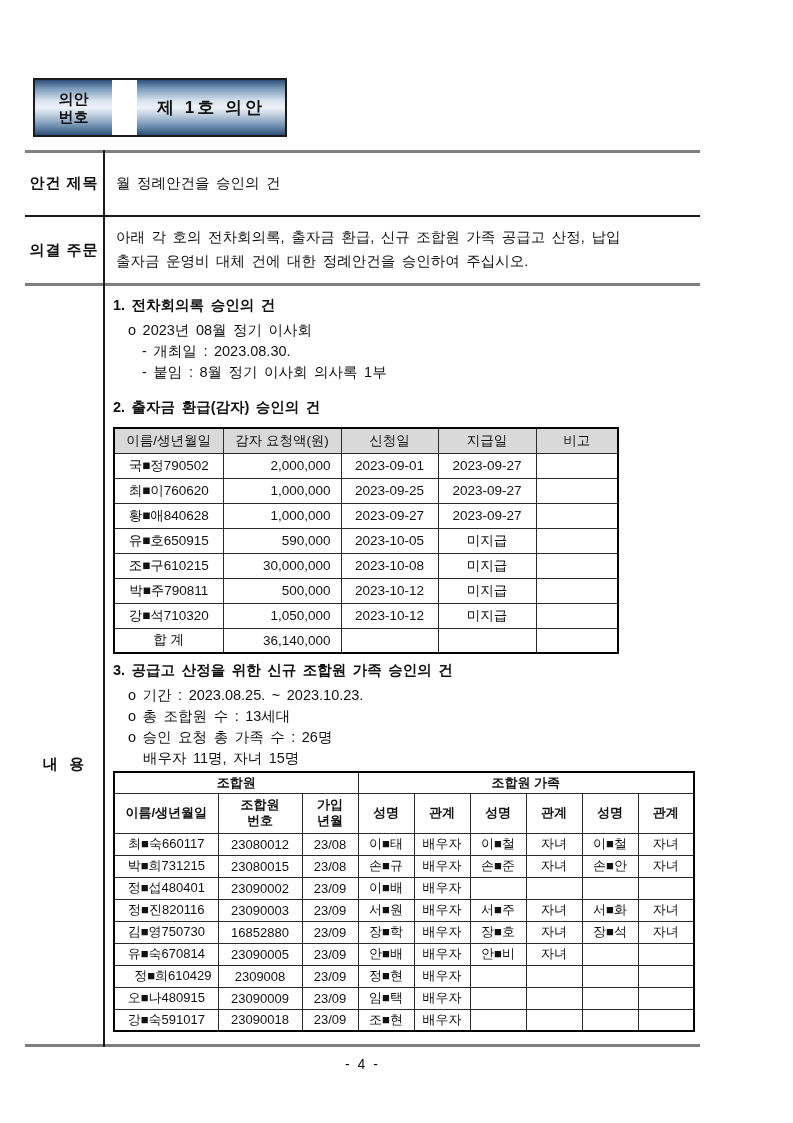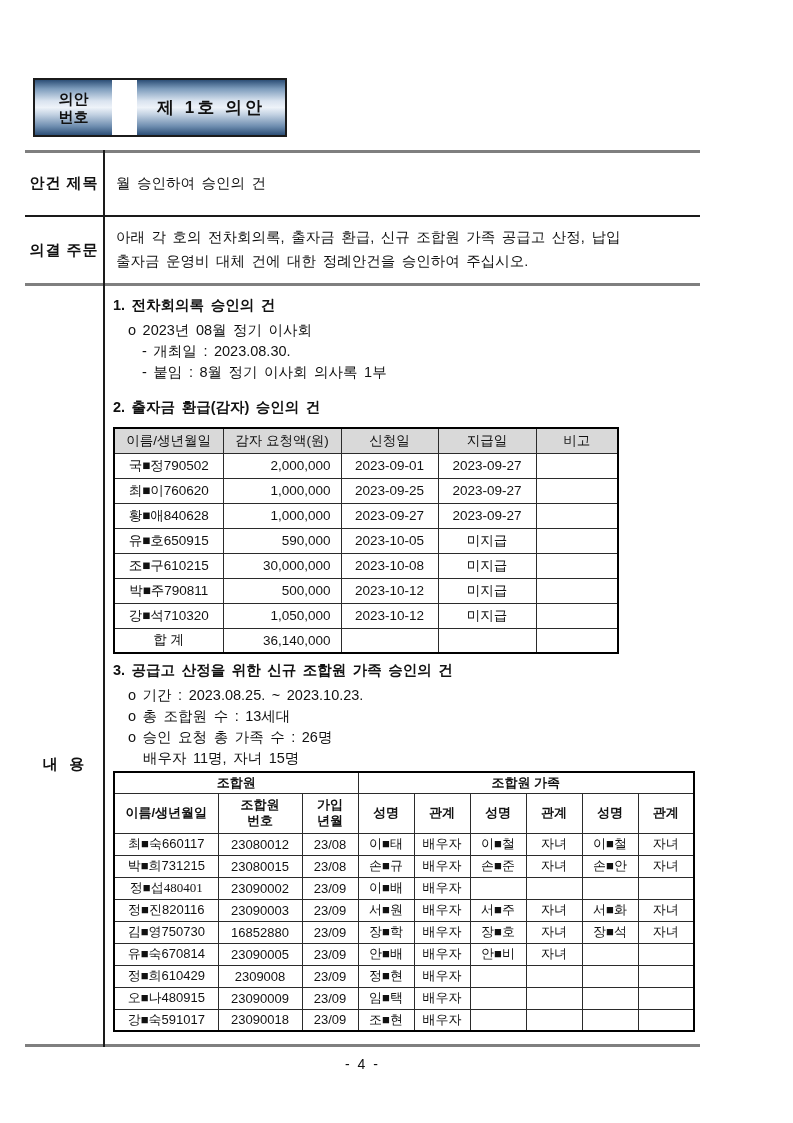--- a/index.html
+++ b/index.html
@@ -65,21 +65,21 @@
   <div class="hline" style="top:150px"></div>
   <div class="hline thin" style="top:215px"></div>
   <div class="hline" style="top:283px"></div>
   <div class="hline" style="top:1044px"></div>
   <div class="vline"></div>
 
   <div class="row-label" style="top:152px;height:63px">안건 제목</div>
   <div class="row-label" style="top:217px;height:66px">의결 주문</div>
   <div class="row-label" style="top:292px;height:944px">내  용</div>
 
-  <div class="field-value" style="left:116px;top:152px;height:63px">월 승인하여 승인의 건</div>
+  <div class="field-value" style="left:116px;top:152px;height:63px">월 정례안건을 승인의 건</div>
   <div class="field-value multi" style="left:116px;top:217px;height:66px;width:584px">아래 각 호의 전차회의록, 출자금 환급, 신규 조합원 가족 공급고 산정, 납입
 출자금 운영비 대체 건에 대한 정례안건을 승인하여 주십시오.</div>
 
   <div class="c-line c-head" style="left:113px;top:296px">1. 전차회의록 승인의 건</div>
   <div class="c-line" style="left:128px;top:321px">o 2023년 08월 정기 이사회</div>
   <div class="c-line" style="left:142px;top:342px">- 개최일 : 2023.08.30.</div>
   <div class="c-line" style="left:142px;top:363px">- 붙임 : 8월 정기 이사회 의사록 1부</div>
 
   <div class="c-line c-head" style="left:113px;top:398px">2. 출자금 환급(감자) 승인의 건</div>
   <table id="table1" class="doc-table">
@@ -213,21 +213,21 @@
           <td style="text-align: center; margin-left: 12px;">23080015</td>
           <td style="text-align: center;">23/08</td>
           <td style="text-align: center;">손■규</td>
           <td style="text-align: center;">배우자</td>
           <td style="text-align: center;">손■준</td>
           <td style="text-align: center;">자녀</td>
           <td style="text-align: center;">손■안</td>
           <td style="text-align: center;">자녀</td>
         </tr>
         <tr>
-          <td style="text-align: center; font-family: Liberation Serif, serif;">정■섭480401</td>
+          <td style="text-align: center;">정■섭480401</td>
           <td style="text-align: center;">23090002</td>
           <td style="text-align: center;">23/09</td>
           <td style="text-align: center;">이■배</td>
           <td style="text-align: center;">배우자</td>
           <td style="text-align: center;"></td>
           <td style="text-align: center;"></td>
           <td style="text-align: center;"></td>
           <td style="text-align: center;"></td>
         </tr>
         <tr>
@@ -257,21 +257,21 @@
           <td style="text-align: center;">23090005</td>
           <td style="text-align: center;">23/09</td>
           <td style="text-align: center;">안■배</td>
           <td style="text-align: center;">배우자</td>
           <td style="text-align: center;">안■비</td>
           <td style="text-align: center;">자녀</td>
           <td style="text-align: center;"></td>
           <td style="text-align: center;"></td>
         </tr>
         <tr>
-          <td style="text-align: center;">정■희610429</td>
+          <td style="text-align: right;">정■희610429</td>
           <td style="text-align: center;">2309008</td>
           <td style="text-align: center;">23/09</td>
           <td style="text-align: center;">정■현</td>
           <td style="text-align: center;">배우자</td>
           <td style="text-align: center;"></td>
           <td style="text-align: center;"></td>
           <td style="text-align: center;"></td>
           <td style="text-align: center;"></td>
         </tr>
         <tr>

